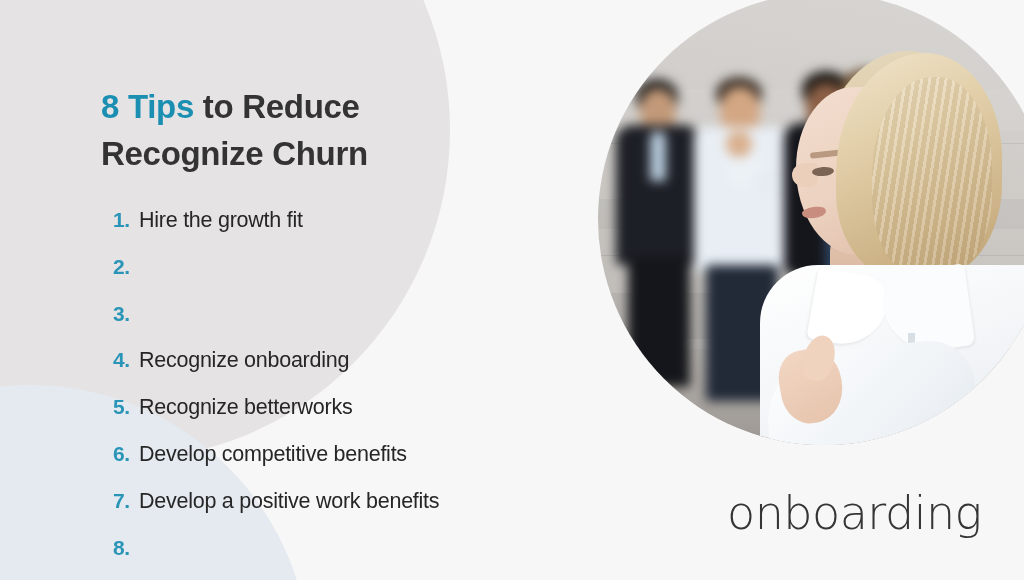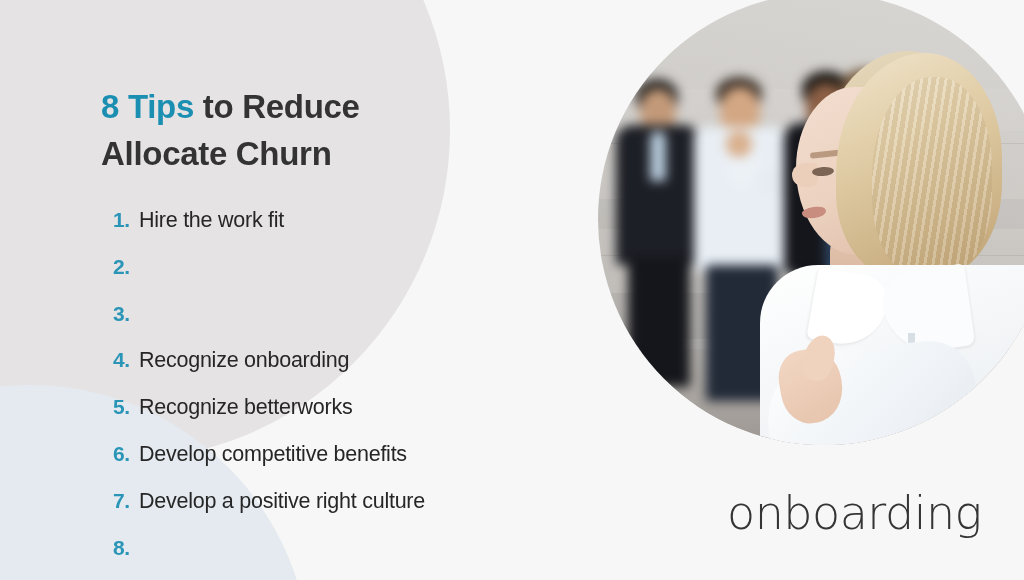--- a/index.html
+++ b/index.html
@@ -390,27 +390,27 @@
       <div class="w-arm"></div>
       <div class="w-hand"></div>
       <div class="w-thumb"></div>
     </div>
   </div>
 
   <div class="left-col">
 
     <div class="headline">
       <span class="accent">8 Tips</span><span> to Reduce</span>
-      <span class="line2">Allocate Churn</span>
+      <span class="line2">Recognize Churn</span>
     </div>
 
     <div class="tips-list">
       <div class="tip-row">
         <span class="tip-num">1.</span>
-        <span class="tip-text">Hire the work fit</span>
+        <span class="tip-text">Hire the growth fit</span>
       </div>
       <div class="tip-row">
         <span class="tip-num">2.</span>
       </div>
       <div class="tip-row">
         <span class="tip-num">3.</span>
       </div>
       <div class="tip-row">
         <span class="tip-num">4.</span>
         <span class="tip-text">Recognize onboarding</span>
@@ -418,21 +418,21 @@
       <div class="tip-row">
         <span class="tip-num">5.</span>
         <span class="tip-text">Recognize betterworks</span>
       </div>
       <div class="tip-row">
         <span class="tip-num">6.</span>
         <span class="tip-text">Develop competitive benefits</span>
       </div>
       <div class="tip-row">
         <span class="tip-num">7.</span>
-        <span class="tip-text">Develop a positive right culture</span>
+        <span class="tip-text">Develop a positive work benefits</span>
       </div>
       <div class="tip-row">
         <span class="tip-num">8.</span>
       </div>
     </div>
 
   </div>
 
   <div class="logo">onboarding</div>
 

